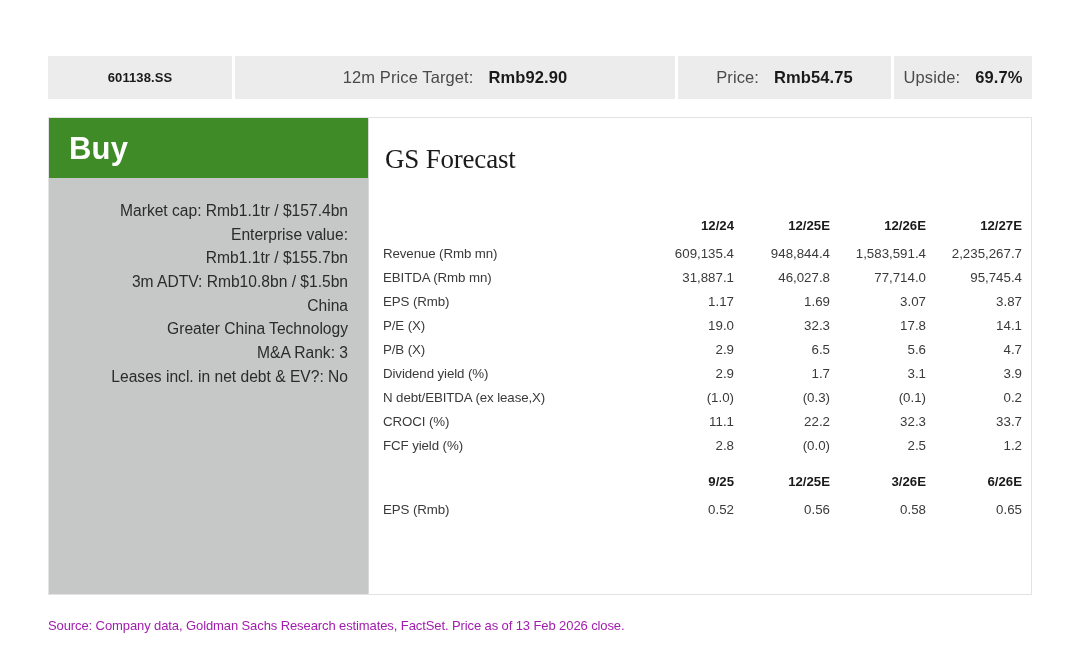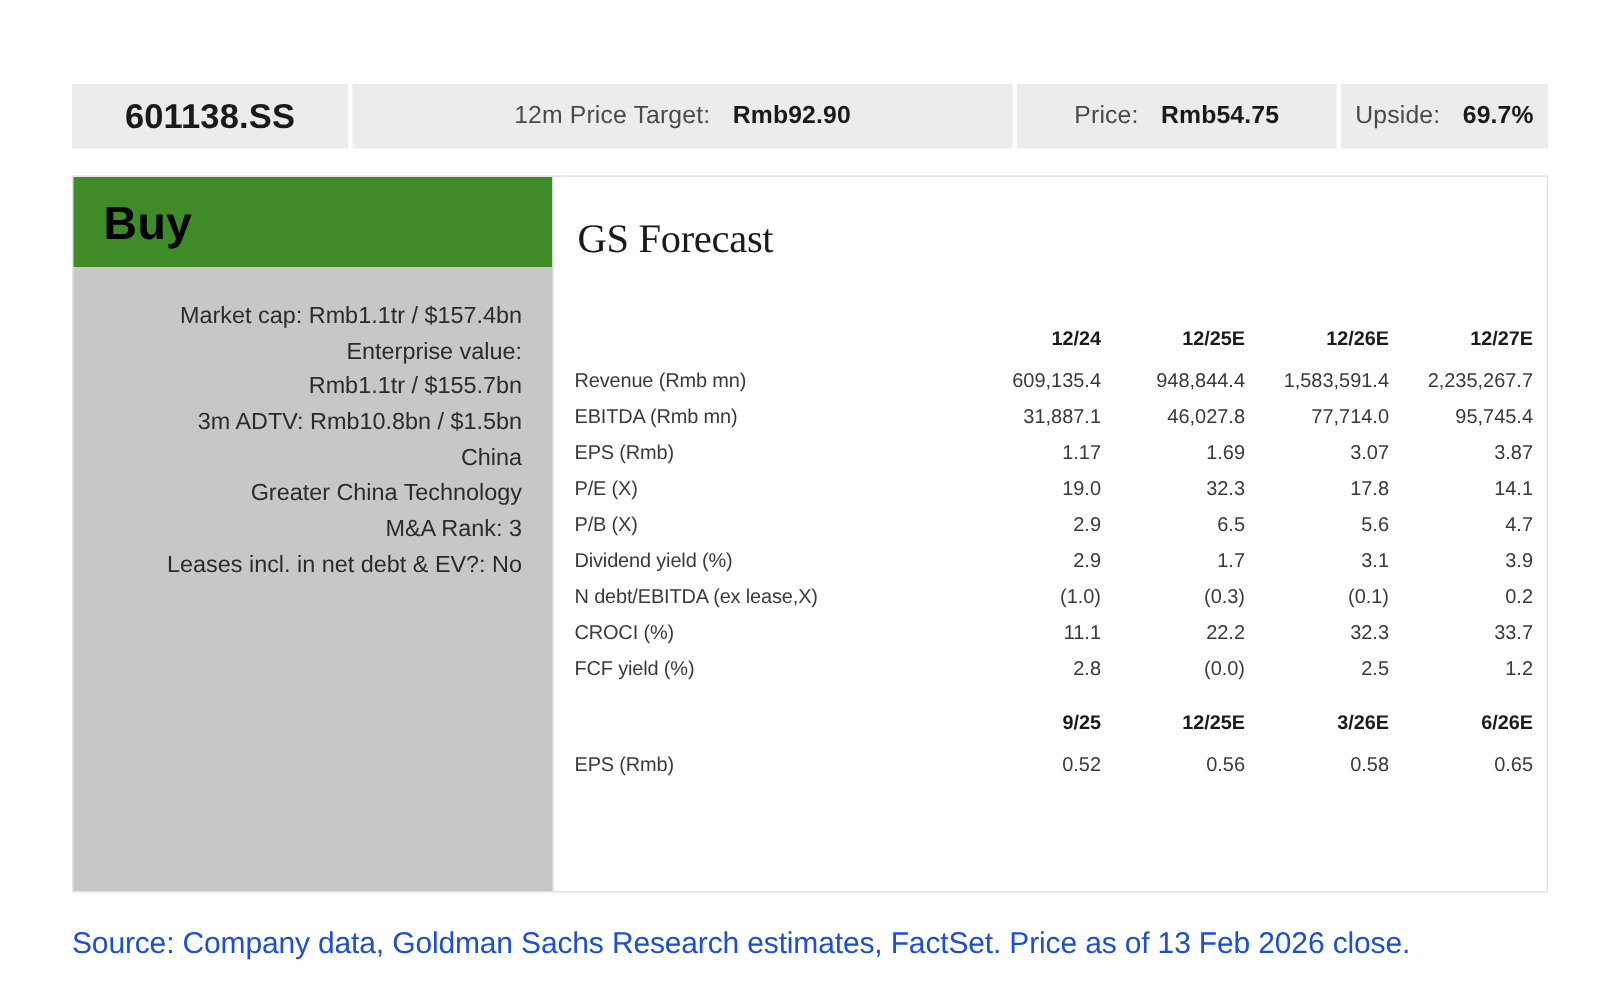--- a/index.html
+++ b/index.html
@@ -39,21 +39,21 @@
     font-size: 16.5px;
     color: #4a4a4a;
     letter-spacing: 0.1px;
     white-space: nowrap;
   }
   .hdr-cell.ticker {
     width: 184px;
     flex: none;
     font-weight: bold;
     color: #1a1a1a;
-    font-size: 23px;
+    font-size: 13px;
   }
   .hdr-cell.pt    { width: 440px; flex: none; }
   .hdr-cell.price { width: 213px; flex: none; }
   .hdr-cell.upside{ flex: 1 1 auto; }
   .hdr-cell b {
     color: #1a1a1a;
     font-weight: bold;
     margin-left: 15px;
   }
 
@@ -82,21 +82,21 @@
   .rating-banner {
     height: 60px;
     flex: none;
     background: #3e8b28;
     display: flex;
     align-items: center;
     padding-left: 20px;
     box-sizing: border-box;
   }
   .rating-banner .rating-text {
-    color: #000000;
+    color: #ffffff;
     font-size: 31px;
     font-weight: bold;
     line-height: 1;
     letter-spacing: 0.2px;
   }
   .sidebar-facts {
     padding: 21px 20px 0 14px;
     text-align: right;
     font-size: 15.6px;
     line-height: 1.52;
@@ -166,22 +166,22 @@
     text-align: left;
     width: 255px;
     letter-spacing: -0.1px;
   }
 
   
   .source {
     position: absolute;
     left: 48px;
     top: 618px;
-    font-size: 20px;
-    color: #1d4ed8;
+    font-size: 13px;
+    color: #a21caf;
     white-space: nowrap;
     letter-spacing: -0.1px;
   }
 </style>
 </head>
 <body>
 
 <div class="page">
 
   <div class="header-strip">

